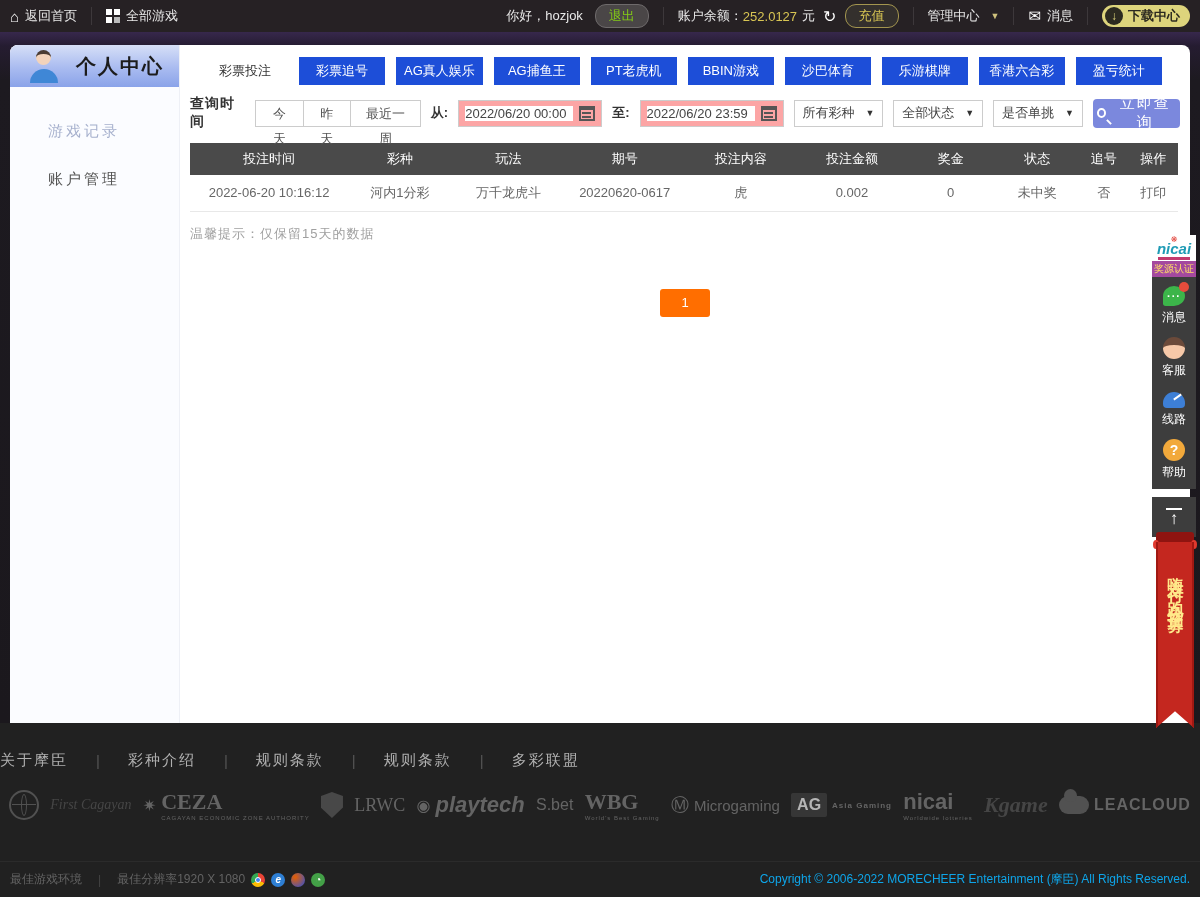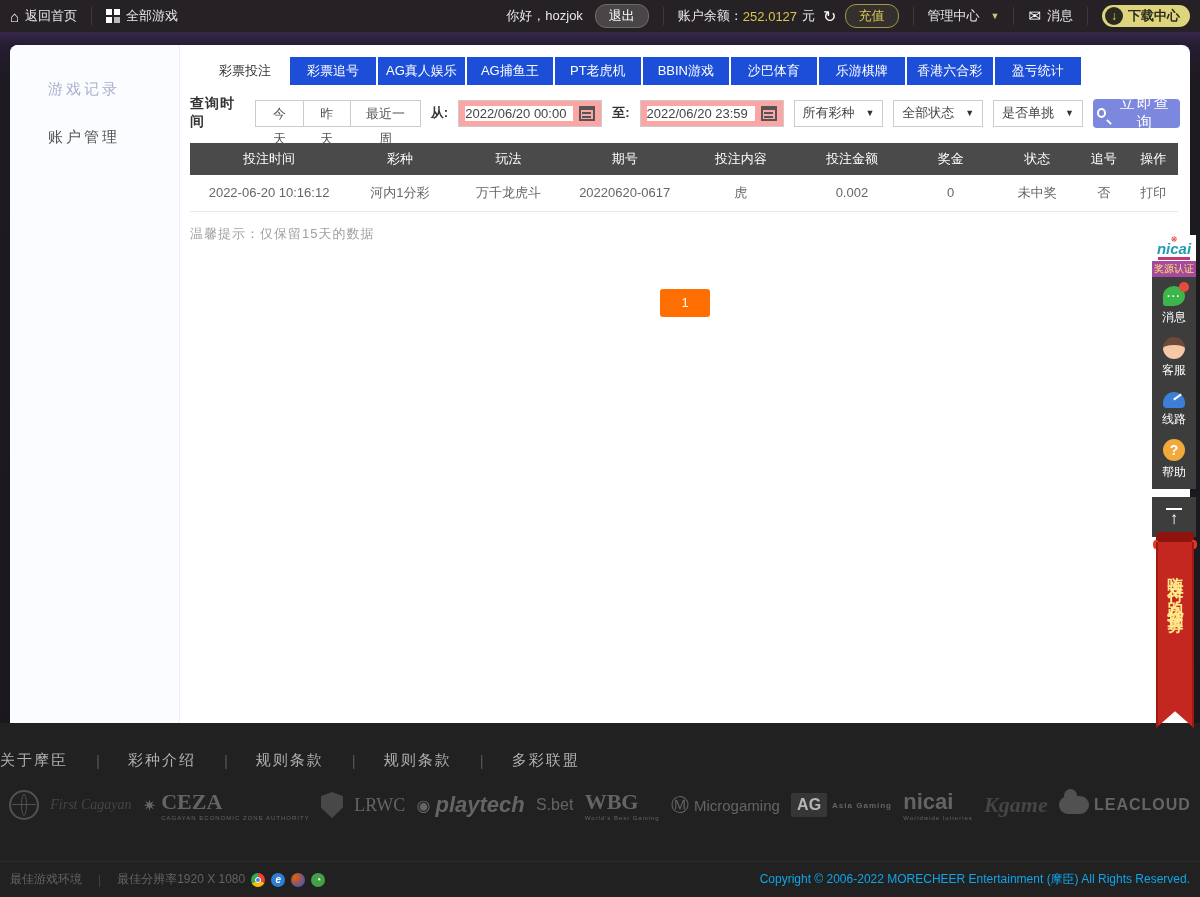--- a/index.html
+++ b/index.html
@@ -10,21 +10,21 @@
   .topbar { height:32px; background:#262124; display:flex; align-items:center;
             color:#e8e8e8; font-size:13px; padding:0 10px; }
   .topbar .sep { width:1px; height:18px; background:#3d383b; margin:0 14px; }
   .tb-item { display:flex; align-items:center; gap:6px; cursor:pointer; white-space:nowrap; }
   .home-ico { font-size:15px; color:#fff; }
   .grid-ico { display:grid; grid-template-columns:6px 6px; grid-template-rows:6px 6px; gap:2px; }
   .grid-ico i { background:#fff; display:block; }
   .grid-ico i:nth-child(4){ background:#bbb; }
   .spacer { flex:1; }
   .pill-btn { background:#4a4647; border:1px solid #6e6a6b; border-radius:11px;
-              color:#ffffff; padding:2px 13px; font-size:13px; cursor:pointer; }
+              color:#84cc16; padding:2px 13px; font-size:13px; cursor:pointer; }
   .gold { color:#d8c553; }
   .recharge-btn { background:#34302d; border:1px solid #a3954f; border-radius:11px;
                   color:#d8c553; padding:2px 13px; font-size:13px; cursor:pointer; }
   .refresh-ico { font-size:16px; color:#fff; margin:0 8px; cursor:pointer; }
   .caret { font-size:9px; color:#cfc27d; margin-left:5px; }
   .mail-ico { font-size:15px; color:#fff; }
   .download-btn { background:#ddd47c; border-radius:12px; color:#2c2a20; display:flex;
                   align-items:center; gap:5px; padding:2px 10px 2px 3px; font-size:13px;
                   font-weight:700; cursor:pointer; }
   .dl-circle { width:18px; height:18px; border-radius:50%; background:#2c2a20; color:#ddd47c;
@@ -46,21 +46,21 @@
   .avatar .body { width:28px; height:14px; border-radius:14px 14px 0 0; background:#3f87d6;
                   position:absolute; left:4px; bottom:1px; }
   .side-title { font-size:20px; font-weight:700; color:#1c1c1c; letter-spacing:2px; }
   .side-menu { padding-top:20px; }
   .side-item { height:48px; line-height:48px; padding-left:38px; font-size:15px;
                color:#555; letter-spacing:3px; cursor:pointer; }
   .side-item.active { color:#a6b0cd; }
 
   
   .main { flex:1; padding:12px 10px 0 10px; position:relative; }
-  .tabs { display:flex; gap:2px; margin-left:12px; }
+  .tabs { display:flex; gap:11px; margin-left:12px; }
   .tab { min-width:86px; height:28px; line-height:28px; text-align:center; font-size:13px;
          background:#1d4ed8; color:#fff; cursor:pointer; padding:0 8px; }
   .tab.active { background:#fff; color:#333; }
 
   .query-row { display:flex; align-items:center; margin-top:10px; gap:10px; font-size:13px; }
   .q-label { font-weight:700; color:#333; font-size:14px; letter-spacing:1px; }
   .btn-group { display:flex; }
   .qbtn { border:1px solid #ccc; border-left:none; background:#fff; color:#555;
           height:27px; line-height:25px; padding:0 12px; cursor:pointer; font-size:13px; }
   .qbtn:first-child { border-left:1px solid #ccc; }
@@ -217,20 +217,27 @@
   <div class="download-btn">
     <span class="dl-circle">↓</span>
     <span>下载中心</span>
   </div>
 </div>
 
 <div class="page-bg">
   <div class="content-wrap">
 
     <div class="sidebar">
+      <div class="side-head">
+        <div class="avatar">
+          <div class="head"></div>
+            <div class="body"></div>
+        </div>
+        <div class="side-title">个人中心</div>
+      </div>
       <div class="side-menu">
         <div class="side-item active">游戏记录</div>
         <div class="side-item">账户管理</div>
       </div>
     </div>
 
     <div class="main">
       <div class="tabs">
         <div class="tab active">彩票投注</div>
         <div class="tab">彩票追号</div>

